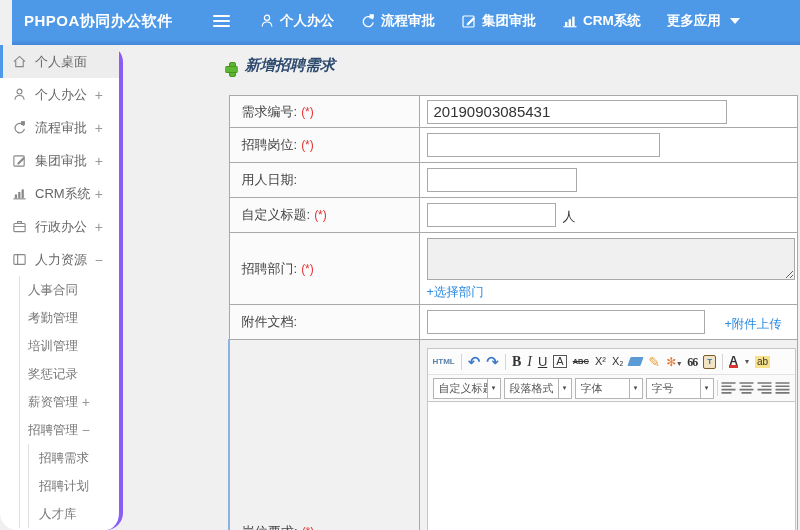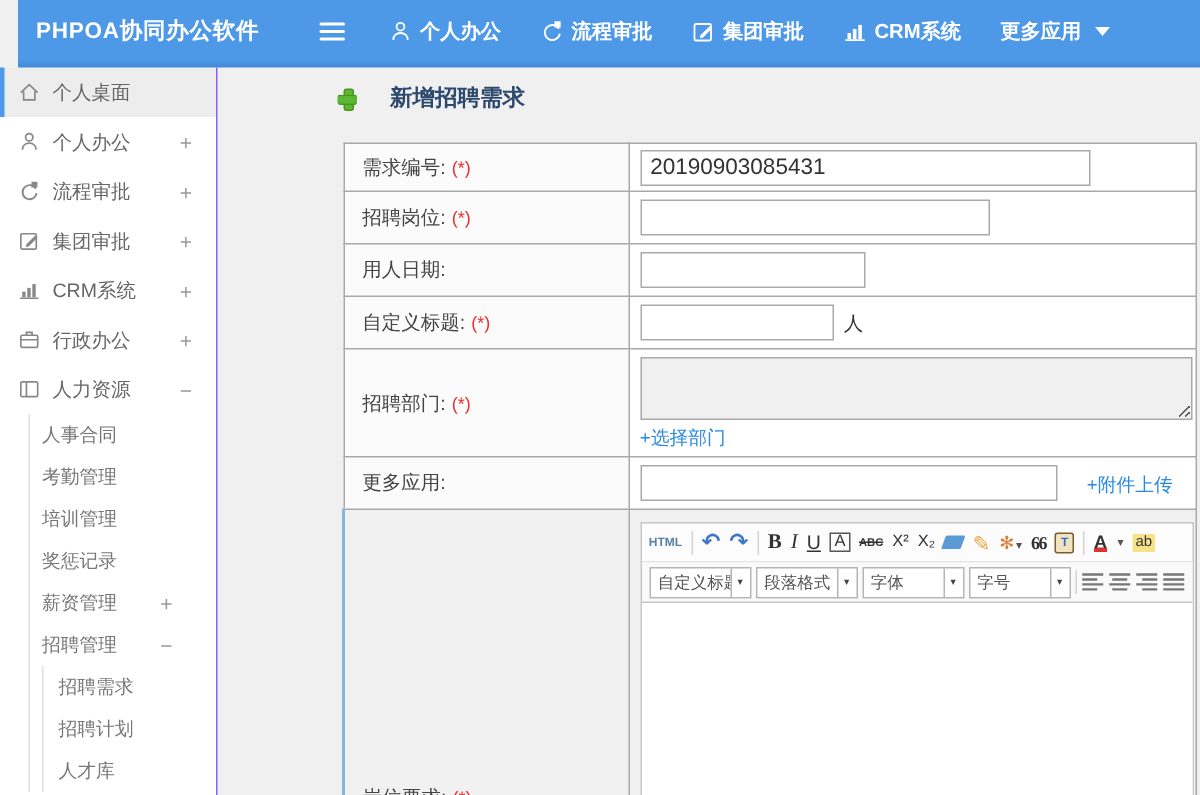--- a/index.html
+++ b/index.html
@@ -12,37 +12,37 @@
   .logo { position:absolute; left:12px; top:0; line-height:42px; font-size:15px; font-weight:bold; letter-spacing:.5px; }
   .hamburger { position:absolute; left:201px; top:15px; width:17px; height:12px; cursor:pointer; }
   .hamburger span { display:block; height:2px; background:#fff; margin-bottom:3px; border-radius:1px; }
   .topnav { position:absolute; left:247px; top:0; height:42px; display:flex; align-items:center; gap:26px; }
   .topnav .nav-item { display:flex; align-items:center; gap:5px; font-size:13.5px; font-weight:bold; cursor:pointer; white-space:nowrap; }
   .topnav svg { width:16px; height:16px; }
   .caret-down { width:0; height:0; border-left:5px solid transparent; border-right:5px solid transparent;
     border-top:6px solid #fff; margin-left:4px; }
 
   
-  .sidebar { position:absolute; left:0; top:45px; width:145px; height:485px;
-    background:#fff; border-right:1px solid #8b5cf6; }
+  .sidebar { position:absolute; left:0; top:45px; width:123px; height:485px;
+    background:#fff; border-right:4px solid #8b5cf6;border-radius:17px; }
   .side-item { position:relative; height:33px; display:flex; align-items:center;
     padding-left:12px; font-size:13px; color:#666; cursor:pointer; }
   .side-item svg { width:15px; height:15px; margin-right:8px; flex:none; }
   .side-item.active { background:#ededed; border-left:3px solid #4d99e8; padding-left:9px; color:#555; }
   .expand { position:absolute; right:16px; font-size:14px; color:#999; font-weight:normal; }
   .group-l2 { margin-left:19px; border-left:1px solid #e2e2e2; }
   .group-l2 .side-item { height:28px; padding-left:8px; font-size:12.5px; color:#777; }
   .group-l2 .expand { right:29px; }
   .group-l3 { margin-left:8px; border-left:1px solid #e2e2e2; }
   .group-l3 .side-item { padding-left:10px; }
 
   
   .main { position:absolute; left:146px; top:45px; width:654px; height:485px;
     background:#f0f0f0; overflow:hidden; }
-  .page-title { position:absolute; left:79px; top:11px; display:flex; align-items:center; gap:22px; }
+  .page-title { position:absolute; left:79px; top:11px; display:flex; align-items:flex-end; gap:7px;font-style:italic; }
   .plus-icon { width:13px; height:13px; position:relative; }
   .plus-icon::before, .plus-icon::after { content:""; position:absolute; background:#5cb832;
     border:1px solid #48941f; border-radius:2px; }
   .plus-icon::before { left:4px; top:0; width:5px; height:13px; }
   .plus-icon::after { left:0; top:4px; width:13px; height:5px; border-left:none; border-right:none; }
   .page-title .txt { font-size:15px; font-weight:bold; color:#2d4a6e; }
 
   table.form { position:absolute; left:82px; top:50px; width:570px;
     border-collapse:collapse; table-layout:fixed; }
   table.form td { border:1px solid #a9a9a9; vertical-align:middle; }
@@ -315,21 +315,21 @@
       <td class="lbl" style="height:64px">
         <span>招聘部门:</span><span class="req">(*)</span>
       </td>
       <td class="fld" style="padding-top:5px;padding-bottom:3px">
         <textarea class="dept" readonly="" style=""></textarea>
         <a class="blue-link dept-link">+选择部门</a>
       </td>
     </tr>
     <tr>
       <td class="lbl" style="height:35px">
-        <span>更多应用:</span>
+        <span>附件文档:</span>
       </td>
       <td class="fld">
         <input class="txt w278" value="" style=""><a class="blue-link attach-link">+附件上传</a>
       </td>
     </tr>
     <tr class="row7">
       <td class="lbl" style="height:340px">
         <span>岗位要求:</span><span class="req">(*)</span>
       </td>
       <td class="fld" style="vertical-align:top">

